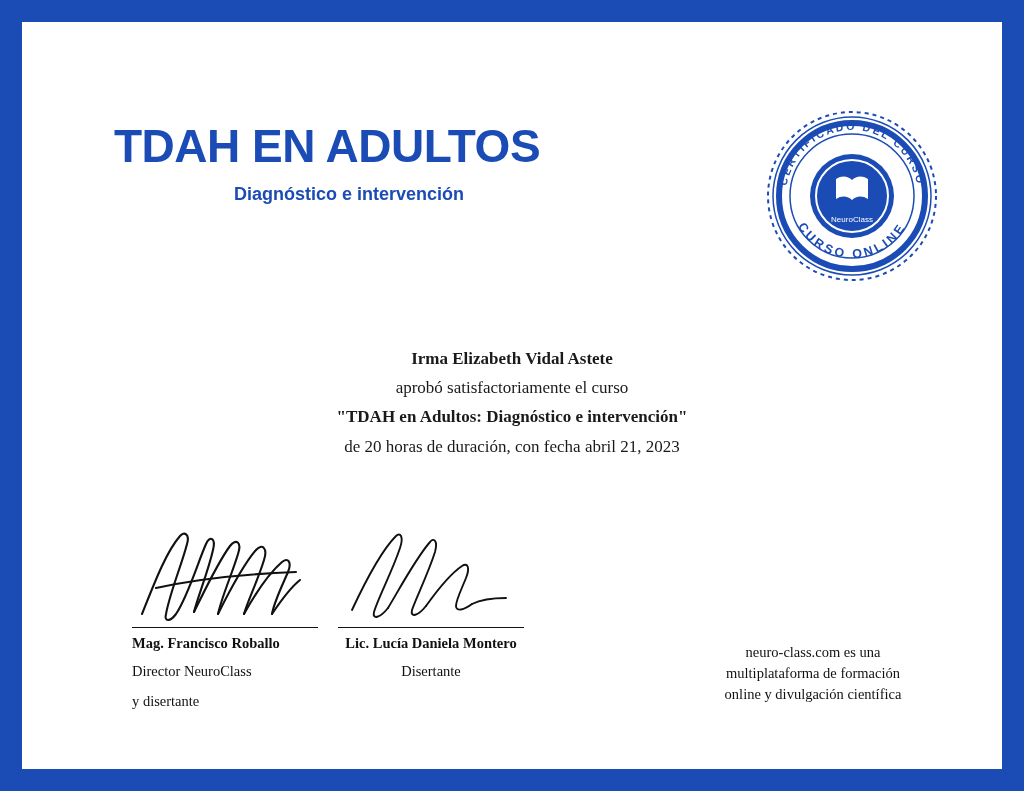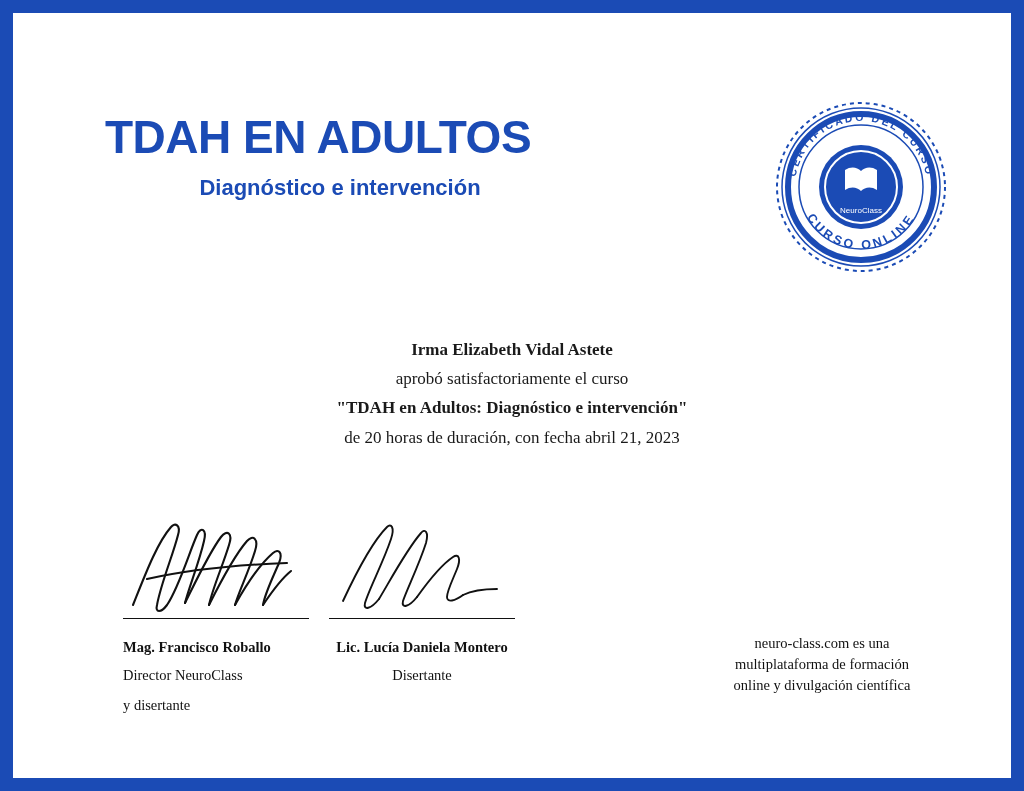--- a/index.html
+++ b/index.html
@@ -13,21 +13,21 @@
     font-family: "Liberation Sans", sans-serif;
     overflow: hidden;
   }
 
   .certificate {
     position: relative;
     width: 1024px;
     height: 791px;
     box-sizing: border-box;
     background: #1b4bb5;
-    padding: 11px;
+    padding: 20px;
   }
   .cert-inner {
     position: relative;
     width: 100%;
     height: 100%;
     box-sizing: border-box;
     background: #ffffff;
     border: 2px solid #1b4bb5;
   }
 
@@ -41,21 +41,21 @@
   .course-title {
     font-size: 46px;
     font-weight: bold;
     color: #1b4bb5;
     letter-spacing: -0.5px;
     line-height: 1.05;
     margin: 0;
   }
   .course-subtitle {
     margin: 14px 0 0 0;
-    font-size: 22px;
+    font-size: 18px;
     font-weight: bold;
     color: #1b4bb5;
     text-align: center;
     width: 470px;
   }
 
   
   .seal {
     position: absolute;
     right: 60px;
@@ -104,21 +104,21 @@
   .sig-rule {
     border-top: 1px solid #111;
     width: 100%;
     margin-top: 0;
   }
   .sig-name {
     font-family: "Liberation Serif", serif;
     font-size: 14.5px;
     font-weight: bold;
     color: #111;
-    margin-top: 20px;
+    margin-top: 7px;
     white-space: nowrap;
   }
   .sig-role {
     font-family: "Liberation Serif", serif;
     font-size: 14.5px;
     color: #111;
     line-height: 1.35;
     margin-top: 10px;
   }
 

